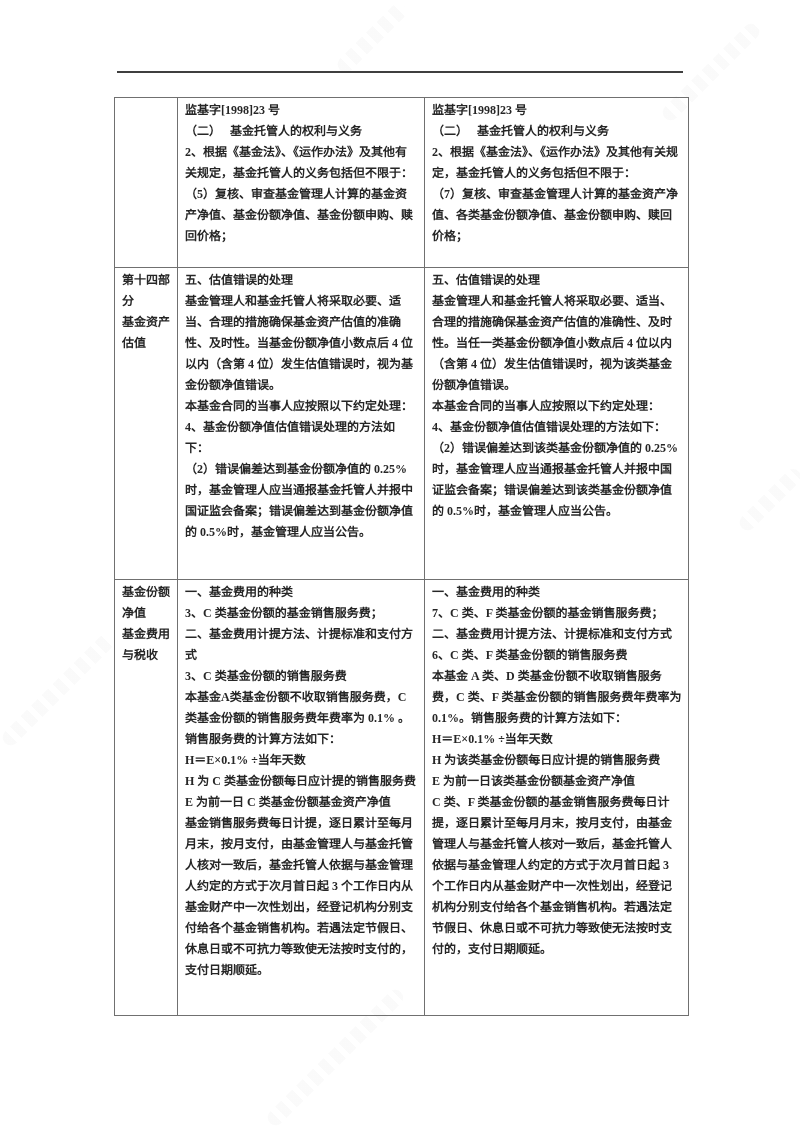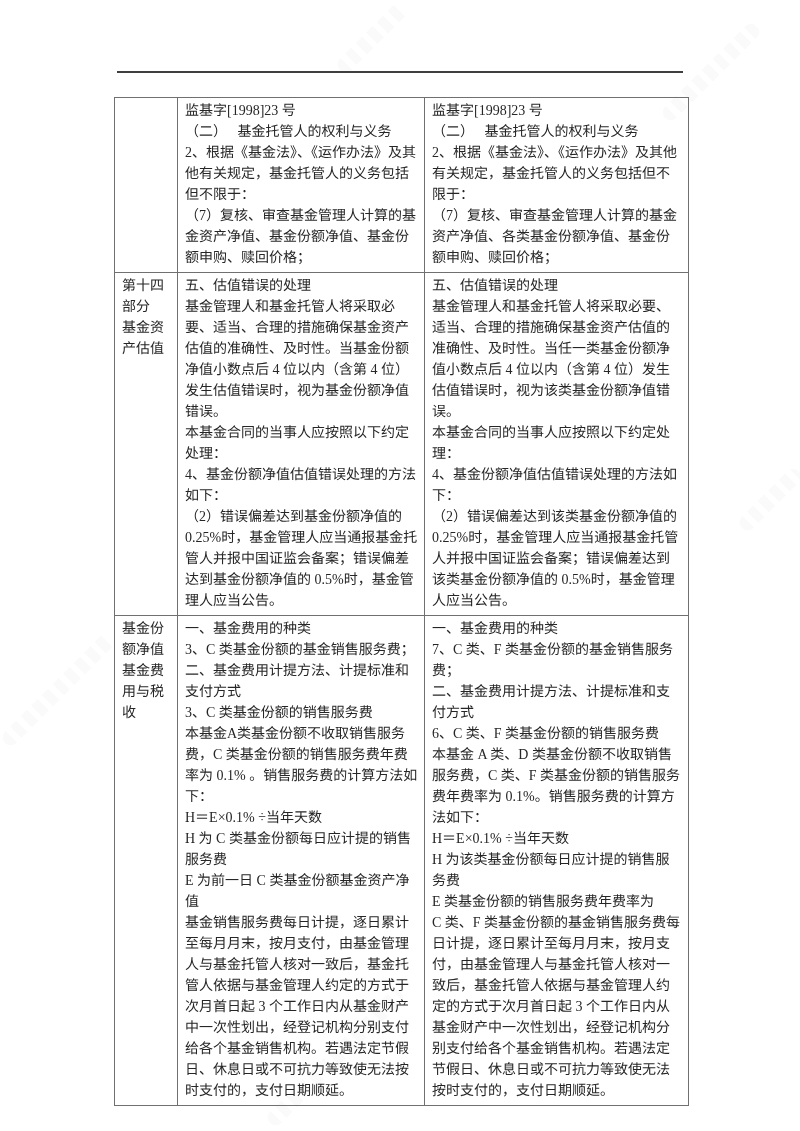--- a/index.html
+++ b/index.html
@@ -28,22 +28,23 @@
     border-collapse: collapse;
     table-layout: fixed;
   }
   table.compare col.c-section { width: 63px; }
   table.compare col.c-old { width: 247px; }
   table.compare col.c-new { width: 264px; }
   table.compare td {
     border: 1px solid #707070;
     vertical-align: top;
     padding: 2px 6px 4px 7px;
-    font-size: 14px;
+    font-size: 12px;
     line-height: 21px;
+    font-weight: bold;
   }
   tr.row-header  { height: 170px; }
   tr.row-section14 { height: 312px; padding-left: 32px; }
   tr.row-section15 { height: 436px; }
   .para {
     margin: 0;
     white-space: pre-wrap;
     overflow-wrap: break-word;
   }
   .section-label div { margin: 0; }
@@ -91,21 +92,21 @@
 
       <tr class="row-header">
         <td class="section-label">
           <div></div>
           <div></div>
         </td>
         <td>
           <p class="para">监基字[1998]23 号</p>
           <p class="para">（二）　 基金托管人的权利与义务</p>
           <p class="para">2、根据《基金法》、《运作办法》及其他有关规定，基金托管人的义务包括但不限于：</p>
-          <p class="para">（7）复核、审查基金管理人计算的基金资产净值、基金份额净值、基金份额申购、赎回价格；</p>
+          <p class="para">（5）复核、审查基金管理人计算的基金资产净值、基金份额净值、基金份额申购、赎回价格；</p>
         </td>
         <td>
           <p class="para">监基字[1998]23 号</p>
           <p class="para">（二）　 基金托管人的权利与义务</p>
           <p class="para">2、根据《基金法》、《运作办法》及其他有关规定，基金托管人的义务包括但不限于：</p>
           <p class="para">（7）复核、审查基金管理人计算的基金资产净值、各类基金份额净值、基金份额申购、赎回价格；</p>
         </td>
       </tr>
 
       <tr class="row-section14">
@@ -146,20 +147,20 @@
           <p class="para">基金销售服务费每日计提，逐日累计至每月月末，按月支付，由基金管理人与基金托管人核对一致后，基金托管人依据与基金管理人约定的方式于次月首日起 3 个工作日内从基金财产中一次性划出，经登记机构分别支付给各个基金销售机构。若遇法定节假日、休息日或不可抗力等致使无法按时支付的，支付日期顺延。</p>
         </td>
         <td>
           <p class="para">一、基金费用的种类</p>
           <p class="para">7、C 类、F 类基金份额的基金销售服务费；</p>
           <p class="para">二、基金费用计提方法、计提标准和支付方式</p>
           <p class="para">6、C 类、F 类基金份额的销售服务费</p>
           <p class="para">本基金 A 类、D 类基金份额不收取销售服务费，C 类、F 类基金份额的销售服务费年费率为 0.1%。销售服务费的计算方法如下：</p>
           <p class="para">H＝E×0.1% ÷当年天数</p>
           <p class="para">H 为该类基金份额每日应计提的销售服务费</p>
-          <p class="para">E 类基金份额的销售服务费年费率为</p>
+          <p class="para">E 为前一日该类基金份额基金资产净值</p>
           <p class="para">C 类、F 类基金份额的基金销售服务费每日计提，逐日累计至每月月末，按月支付，由基金管理人与基金托管人核对一致后，基金托管人依据与基金管理人约定的方式于次月首日起 3 个工作日内从基金财产中一次性划出，经登记机构分别支付给各个基金销售机构。若遇法定节假日、休息日或不可抗力等致使无法按时支付的，支付日期顺延。</p>
         </td>
       </tr>
 
     </tbody>
   </table>
 </div>
 
 </body></html>

